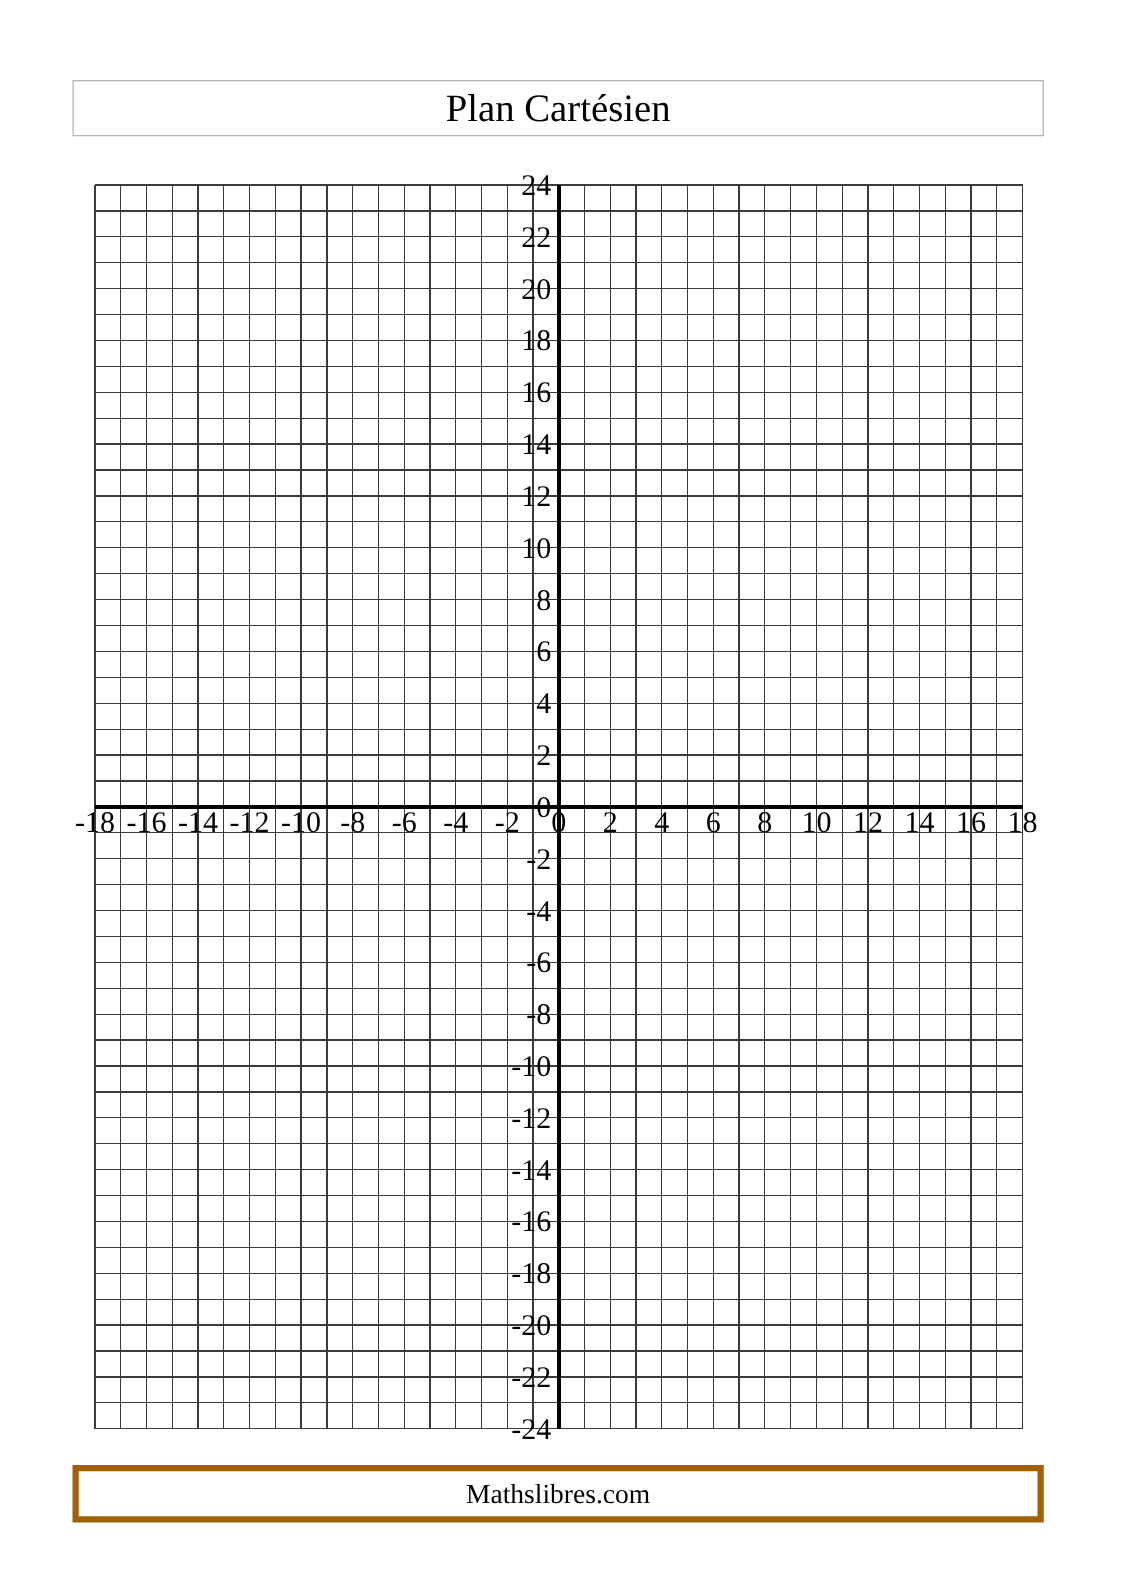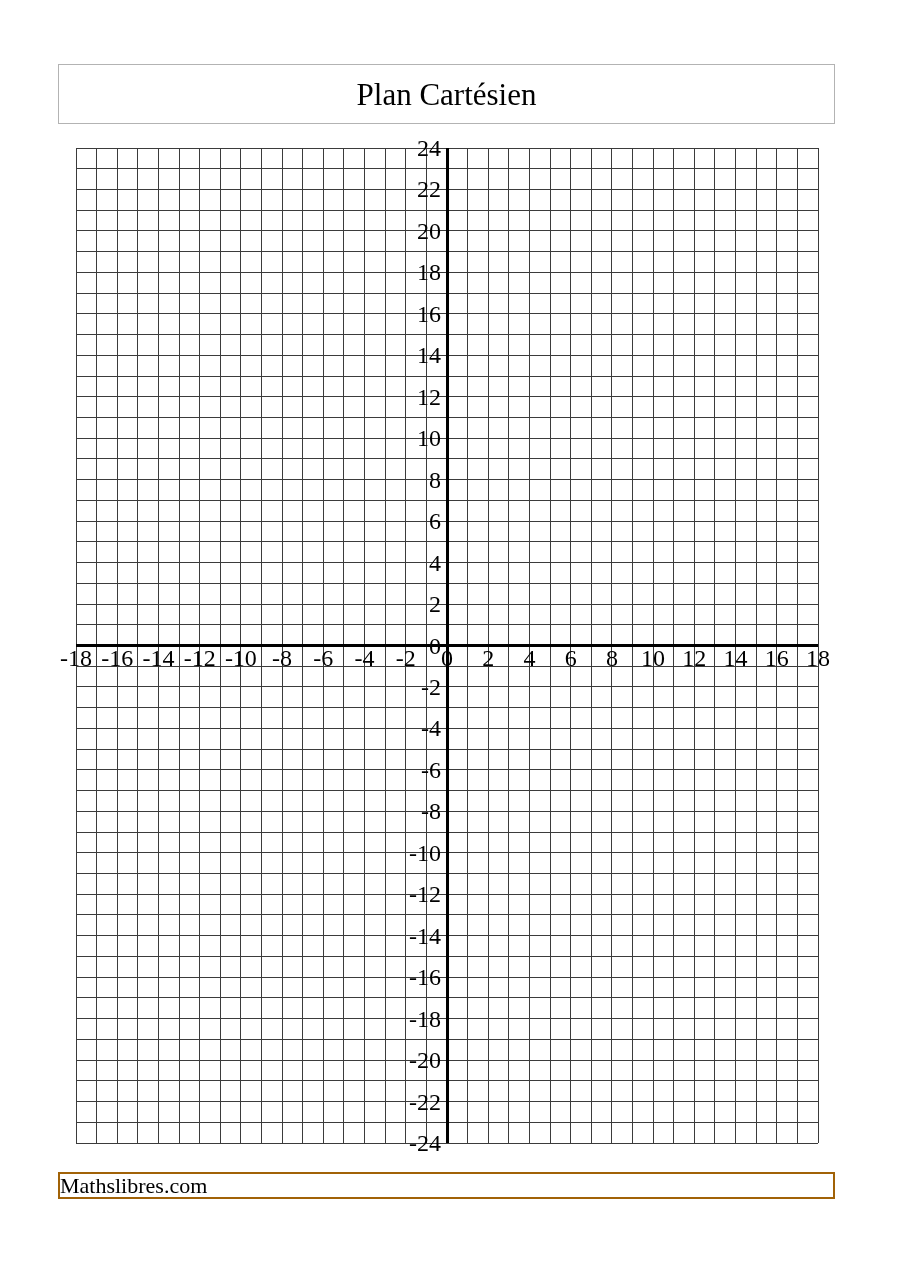--- a/index.html
+++ b/index.html
@@ -4,32 +4,32 @@
 <style>
   html,body{margin:0;padding:0;background:#fff;}
   .page{
     position:relative;
     width:900px;height:1274px;
     background:#fff;
     font-family:"Liberation Serif", serif;
     overflow:hidden;
   }
   .title-box{
-    position:absolute;left:58px;top:64px;width:777px;height:60px;
+    position:absolute;left:58px;top:64px;width:777px;height:45px;
     border:1px solid #b3b3b3;
     display:flex;align-items:center;justify-content:center;
     box-sizing:border-box;
   }
   .title-box span{
     font-size:31px;color:#000;line-height:1;
   }
   .footer-box{
-    position:absolute;left:58px;top:1172px;width:777px;height:27px;
-    border:2px solid #a16207;
-    display:flex;align-items:center;
+    position:absolute;left:58px;top:1172px;width:777px;height:46px;
+    border:5px solid #a16207;
+    display:flex;align-items:center;justify-content:center;
     box-sizing:border-box;
   }
   .footer-box span{
     font-size:22px;color:#000;line-height:1;
   }
   #plane{
     position:absolute;left:0;top:0;
   }
   #plane text{
     font-family:"Liberation Serif", serif;

